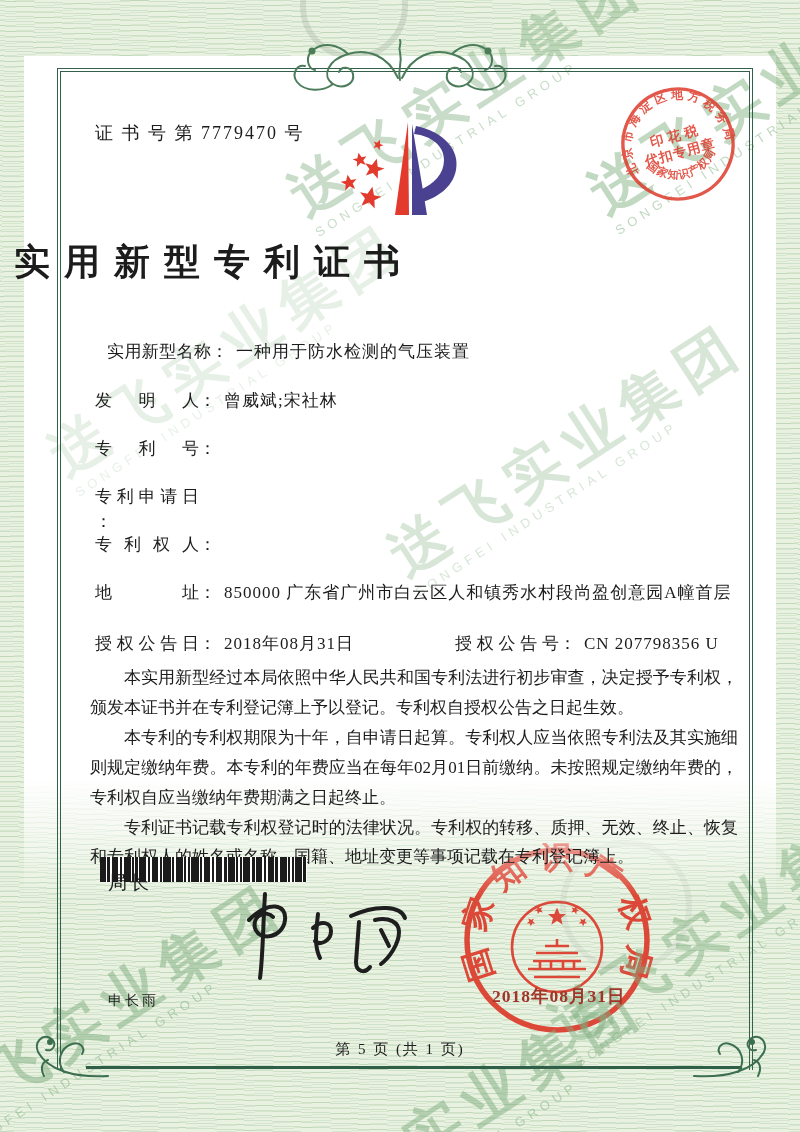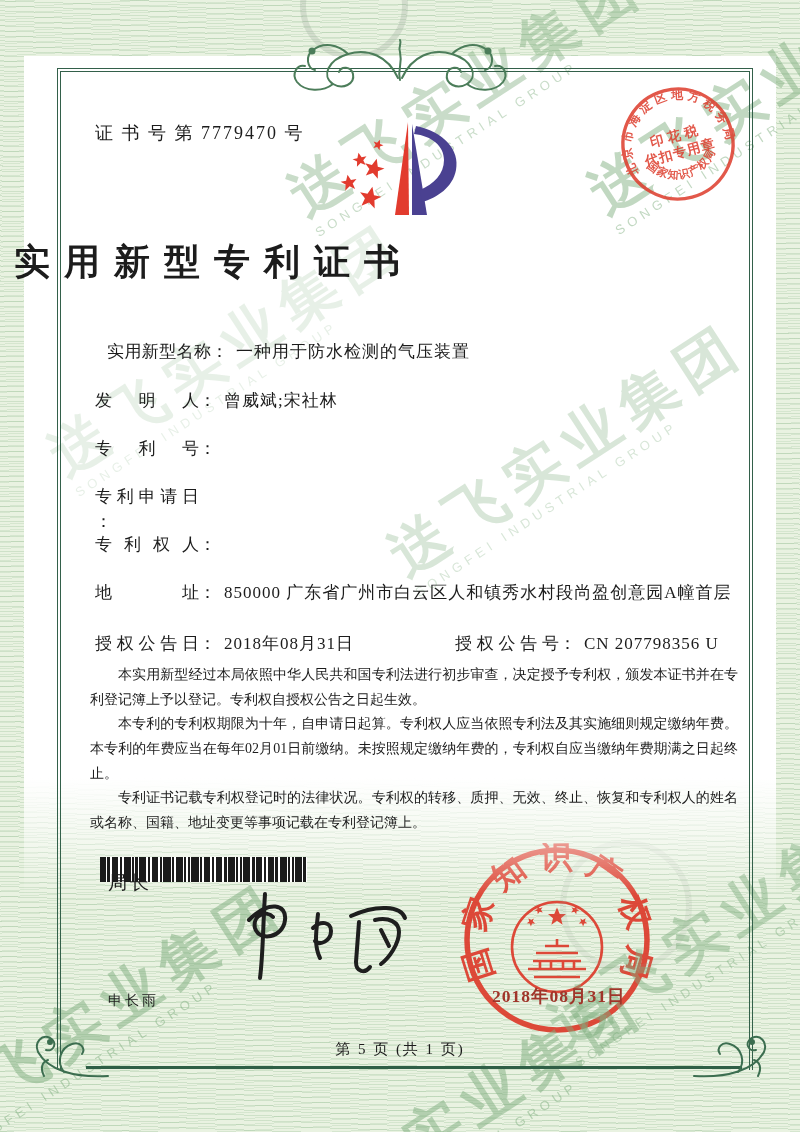--- a/index.html
+++ b/index.html
@@ -54,21 +54,21 @@
     font-size:36px;font-weight:bold;letter-spacing:14px;text-indent:14px;}
   .frow{position:absolute;left:95px;width:645px;display:flex;font-size:17px;line-height:1.45;}
   .flabel{display:inline-block;width:104px;text-align:justify;text-align-last:justify;flex:none;}
   .fcolon{flex:none;}
   .fvalue{flex:1;margin-left:8px;letter-spacing:1px;}
   .r0{top:340px;margin-left:12px;} .r1{top:389px;} .r2{top:437px;} .r3{top:485px;flex-direction:column;}
   .r4{top:533px;} .r5{top:581px;} .r6{top:632px;}
   .r6 .pair{position:absolute;display:flex;}
   .pair-left{left:0;}
   .pair-right{left:360px;}
-  .paras{position:absolute;left:90px;top:663px;width:648px;font-size:14px;line-height:1.76;text-align:justify;}
+  .paras{position:absolute;left:90px;top:663px;width:648px;font-size:17px;line-height:1.76;text-align:justify;}
   .paras p{margin:0;text-indent:2em;}
   .barcode{position:absolute;left:100px;top:857px;width:207px;height:25px;background-color:#fff;
     background-image:
       repeating-linear-gradient(90deg,#1b1b1b 0 2px,rgba(0,0,0,0) 2px 4px),
       repeating-linear-gradient(90deg,#1b1b1b 0 5px,rgba(0,0,0,0) 5px 13px),
       repeating-linear-gradient(90deg,#1b1b1b 0 1px,rgba(0,0,0,0) 1px 7px);}
   .sig-title{position:absolute;left:108px;top:870px;font-size:19px;letter-spacing:3px;}
   .sig-name{position:absolute;left:108px;top:992px;font-size:14px;letter-spacing:3px;}
   .signature{position:absolute;left:215px;top:882px;width:215px;height:110px;}
   .seal{position:absolute;left:460px;top:843px;width:195px;height:195px;opacity:.92;}

